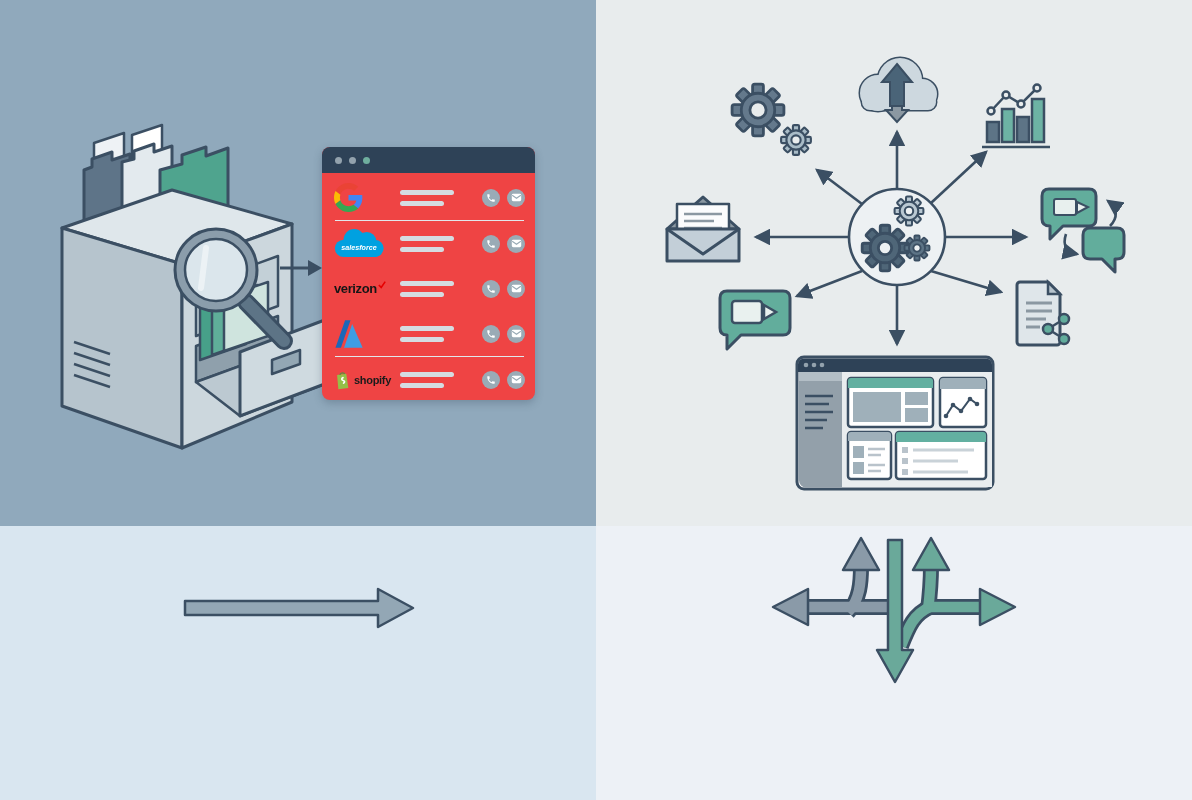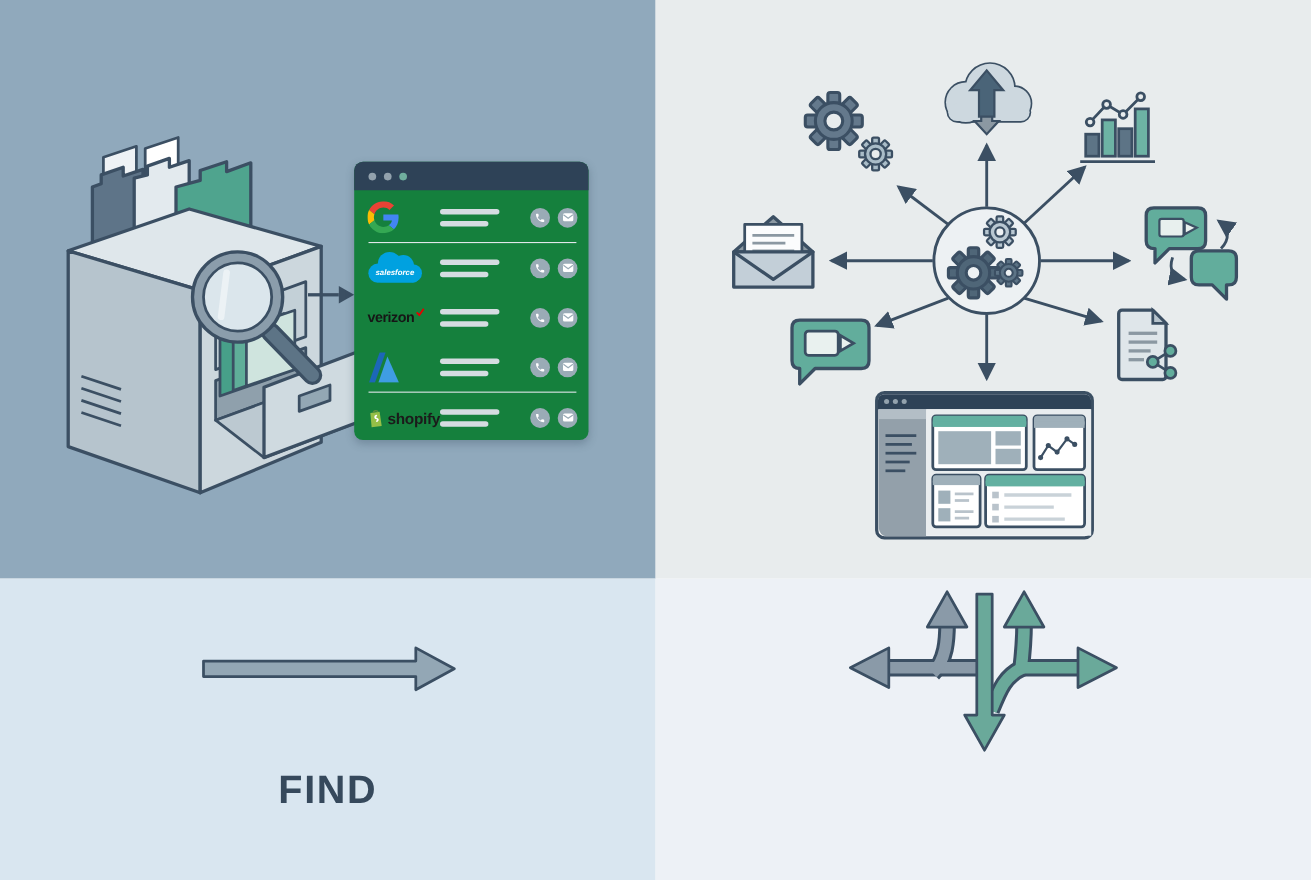--- a/index.html
+++ b/index.html
@@ -10,42 +10,42 @@
   .quad{position:absolute;}
   .q-tl{left:0;top:0;width:596px;height:526px;background:#90a9bc;}
   .q-tr{left:596px;top:0;width:596px;height:526px;background:#e8eced;}
   .q-bl{left:0;top:526px;width:596px;height:274px;background:#d9e6f0;}
   .q-br{left:596px;top:526px;width:596px;height:274px;background:#edf1f6;}
   .layer{position:absolute;}
 
   
   .contact-window{
     position:absolute;left:322px;top:147px;width:213px;height:253px;
-    background:#15803d;border-radius:8px;
+    background:#ef4444;border-radius:8px;
     box-shadow:0 3px 8px rgba(40,60,80,.28);
   }
   .cw-titlebar{
     height:26px;background:#2e4257;border-radius:8px 8px 0 0;
     display:flex;align-items:center;gap:7px;padding-left:13px;
   }
   .cw-dot{width:7px;height:7px;border-radius:50%;}
   .cw-rows{padding:2px 10px 0 12px;}
   .cw-row{display:flex;align-items:center;height:45px;}
   .cw-logo{width:66px;display:flex;align-items:center;}
   .cw-lines{display:flex;flex-direction:column;gap:6px;flex:1;}
   .cw-line{height:5px;border-radius:2.5px;background:#d5dce1;}
   .cw-line.l1{width:54px;}
   .cw-line.l2{width:44px;}
   .cw-actions{display:flex;gap:7px;}
   .cw-circle{width:18px;height:18px;border-radius:50%;background:#9aabb6;
     display:flex;align-items:center;justify-content:center;}
   .cw-divider{height:1px;background:#e2e7eb;margin:0 1px;}
   .vz-text{font-weight:700;font-size:13px;color:#161616;letter-spacing:-.4px;}
   .vz-check{display:inline-block;margin-left:1px;transform:translateY(-5px);}
-  .shop-text{font-weight:700;font-size:14px;color:#1b1b1b;margin-left:3px;letter-spacing:-.3px;}
+  .shop-text{font-weight:700;font-size:11px;color:#1b1b1b;margin-left:3px;letter-spacing:-.3px;}
   .sf-row .cw-logo svg{margin-left:-3px;}
 
   
   .section-label{
     position:absolute;top:697px;width:596px;text-align:center;
     font-size:36px;font-weight:700;letter-spacing:1.5px;color:#36495c;
   }
   .label-find{left:0;}
   .label-access{left:596px;}
 </style>
@@ -485,21 +485,20 @@
         <line x1="317" y1="450" x2="378" y2="450"></line>
         <line x1="317" y1="461" x2="362" y2="461"></line>
         <line x1="317" y1="472" x2="372" y2="472"></line>
       </g>
     </g>
   </svg>
 
   <svg class="layer" style="left:0;top:526px" width="596" height="274" viewBox="0 0 596 274">
     <polygon points="185,75 378,75 378,63 413,82 378,101 378,89 185,89" fill="#93a7b5" stroke="#3b4f63" stroke-width="2.5" stroke-linejoin="round"></polygon>
   </svg>
-  <div class="section-label label-find">FIND</div>
 
   <svg class="layer" style="left:596px;top:526px" width="596" height="274" viewBox="0 0 596 274">
 
     <g>
       <g fill="none" stroke="#3b4f63" stroke-width="16">
         <path d="M 203 81 H 294"></path>
         <path d="M 252 86 C 264 74, 265 56, 265 40"></path>
       </g>
       <g fill="none" stroke="#8a9aa8" stroke-width="10.5">
         <path d="M 203 81 H 294"></path>

